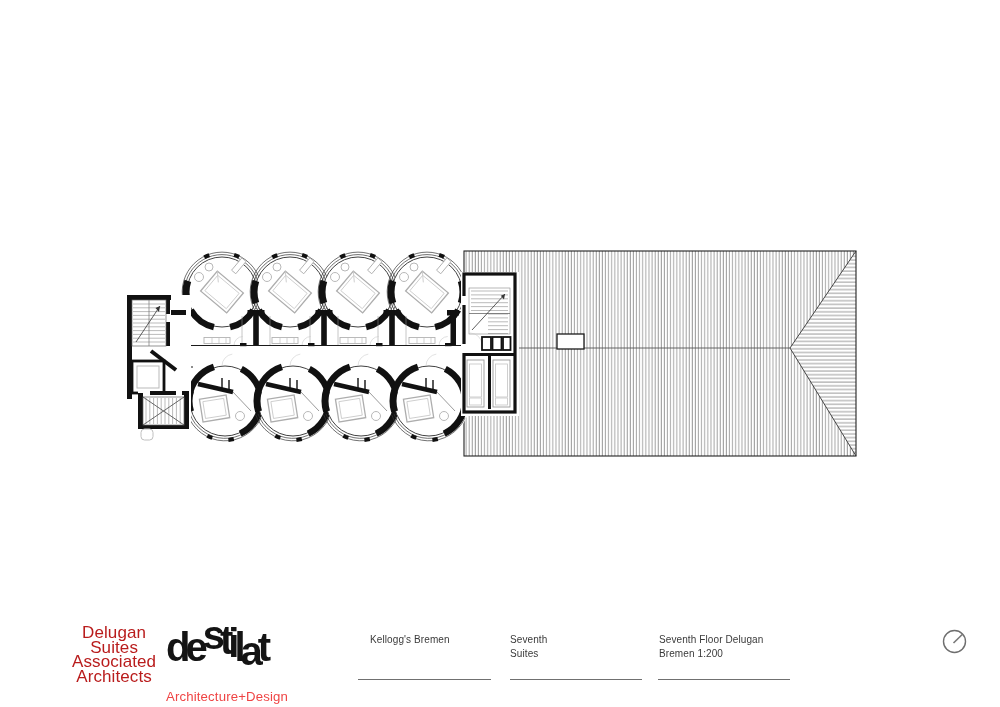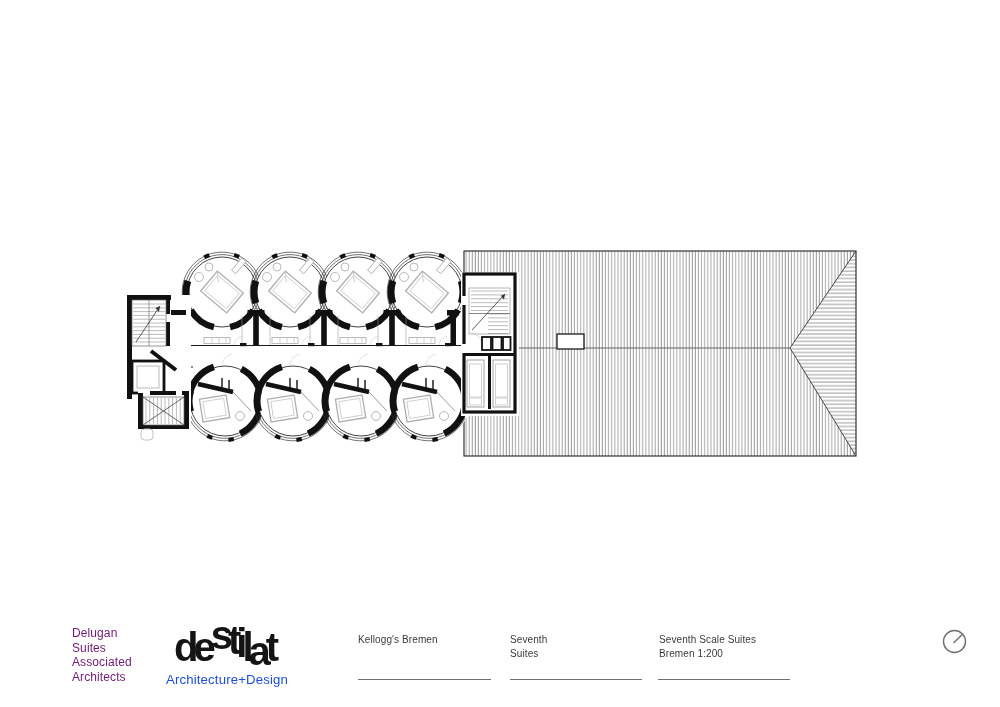--- a/index.html
+++ b/index.html
@@ -1,38 +1,38 @@
 <!DOCTYPE html>
 <html><head>
 <meta charset="utf-8">
 <style>
   html,body{margin:0;padding:0;background:#fff;}
   .sheet{position:relative;width:1000px;height:707px;background:#fff;overflow:hidden;
          font-family:"Liberation Sans",sans-serif;color:#222;}
   svg{position:absolute;left:0;top:0;}
   
-  .architect{position:absolute;left:72px;top:626px;font-size:12px;line-height:14.6px;
-             color:#701a75;letter-spacing:.1px;}
+  .architect{position:absolute;left:72px;top:626px;font-size:17px;line-height:14.6px;
+             color:#b91c1c;letter-spacing:.1px;text-align:center;}
   .logo{position:absolute;left:166px;top:624px;width:130px;color:#141414;}
   .wordmark{position:relative;height:46px;white-space:nowrap;font-weight:bold;
-            font-size:40px;letter-spacing:-5px;line-height:40px;margin-left:8px;}
+            font-size:40px;letter-spacing:-5px;line-height:40px;}
   .wordmark span{display:inline-block;}
   .wl-d{transform:translateY(3px);}
   .wl-e{transform:translateY(3px);}
   .wl-s{transform:translateY(-9px);}
   .wl-t1{transform:translateY(-4px);}
   .wl-i{transform:translateY(-1px);}
   .wl-l{transform:translateY(3px);}
   .wl-a{transform:translateY(7px);}
   .wl-t2{transform:translateY(3px);}
-  .tagline{position:relative;margin-top:2px;font-size:13.2px;letter-spacing:.15px;
-           color:#1d4ed8;white-space:nowrap;}
+  .tagline{position:relative;margin-top:19px;font-size:13.2px;letter-spacing:.15px;
+           color:#ef4444;white-space:nowrap;}
   .col{position:absolute;top:633px;font-size:10px;line-height:14px;color:#3a3a3a;
        letter-spacing:.1px;}
-  .col-1{left:358px;text-align:center;} .col-2{left:510px;} .col-3{left:659px;}
+  .col-1{left:370px;text-align:center;} .col-2{left:510px;} .col-3{left:659px;}
   .rule{position:absolute;top:679px;height:1px;background:#707070;}
   .rule-1{left:358px;width:133px;} .rule-2{left:510px;width:132px;} .rule-3{left:658px;width:132px;}
   .north{position:absolute;left:942px;top:629px;width:26px;height:26px;}
 </style>
 </head>
 <body>
 
 <div class="sheet">
 
   <svg width="1000" height="707" viewBox="0 0 1000 707">
@@ -338,21 +338,21 @@
   </div>
 
   <div class="col col-1">
     <div>Kellogg's Bremen</div>
   </div>
   <div class="col col-2">
     <div>Seventh</div>
     <div>Suites</div>
   </div>
   <div class="col col-3">
-    <div>Seventh Scale Suites</div>
+    <div>Seventh Floor Delugan</div>
     <div>Bremen 1:200</div>
   </div>
 
   <div class="rule rule-1"></div>
   <div class="rule rule-2"></div>
   <div class="rule rule-3"></div>
 
   <svg class="north" viewBox="0 0 26 26">
     <circle cx="12.5" cy="12.5" r="11" fill="none" stroke="#6f6f6f" stroke-width="1.4"></circle>
     <path d="M11.5 14 L20.5 5.2 L14.2 11.2 Z" fill="#777"></path>

